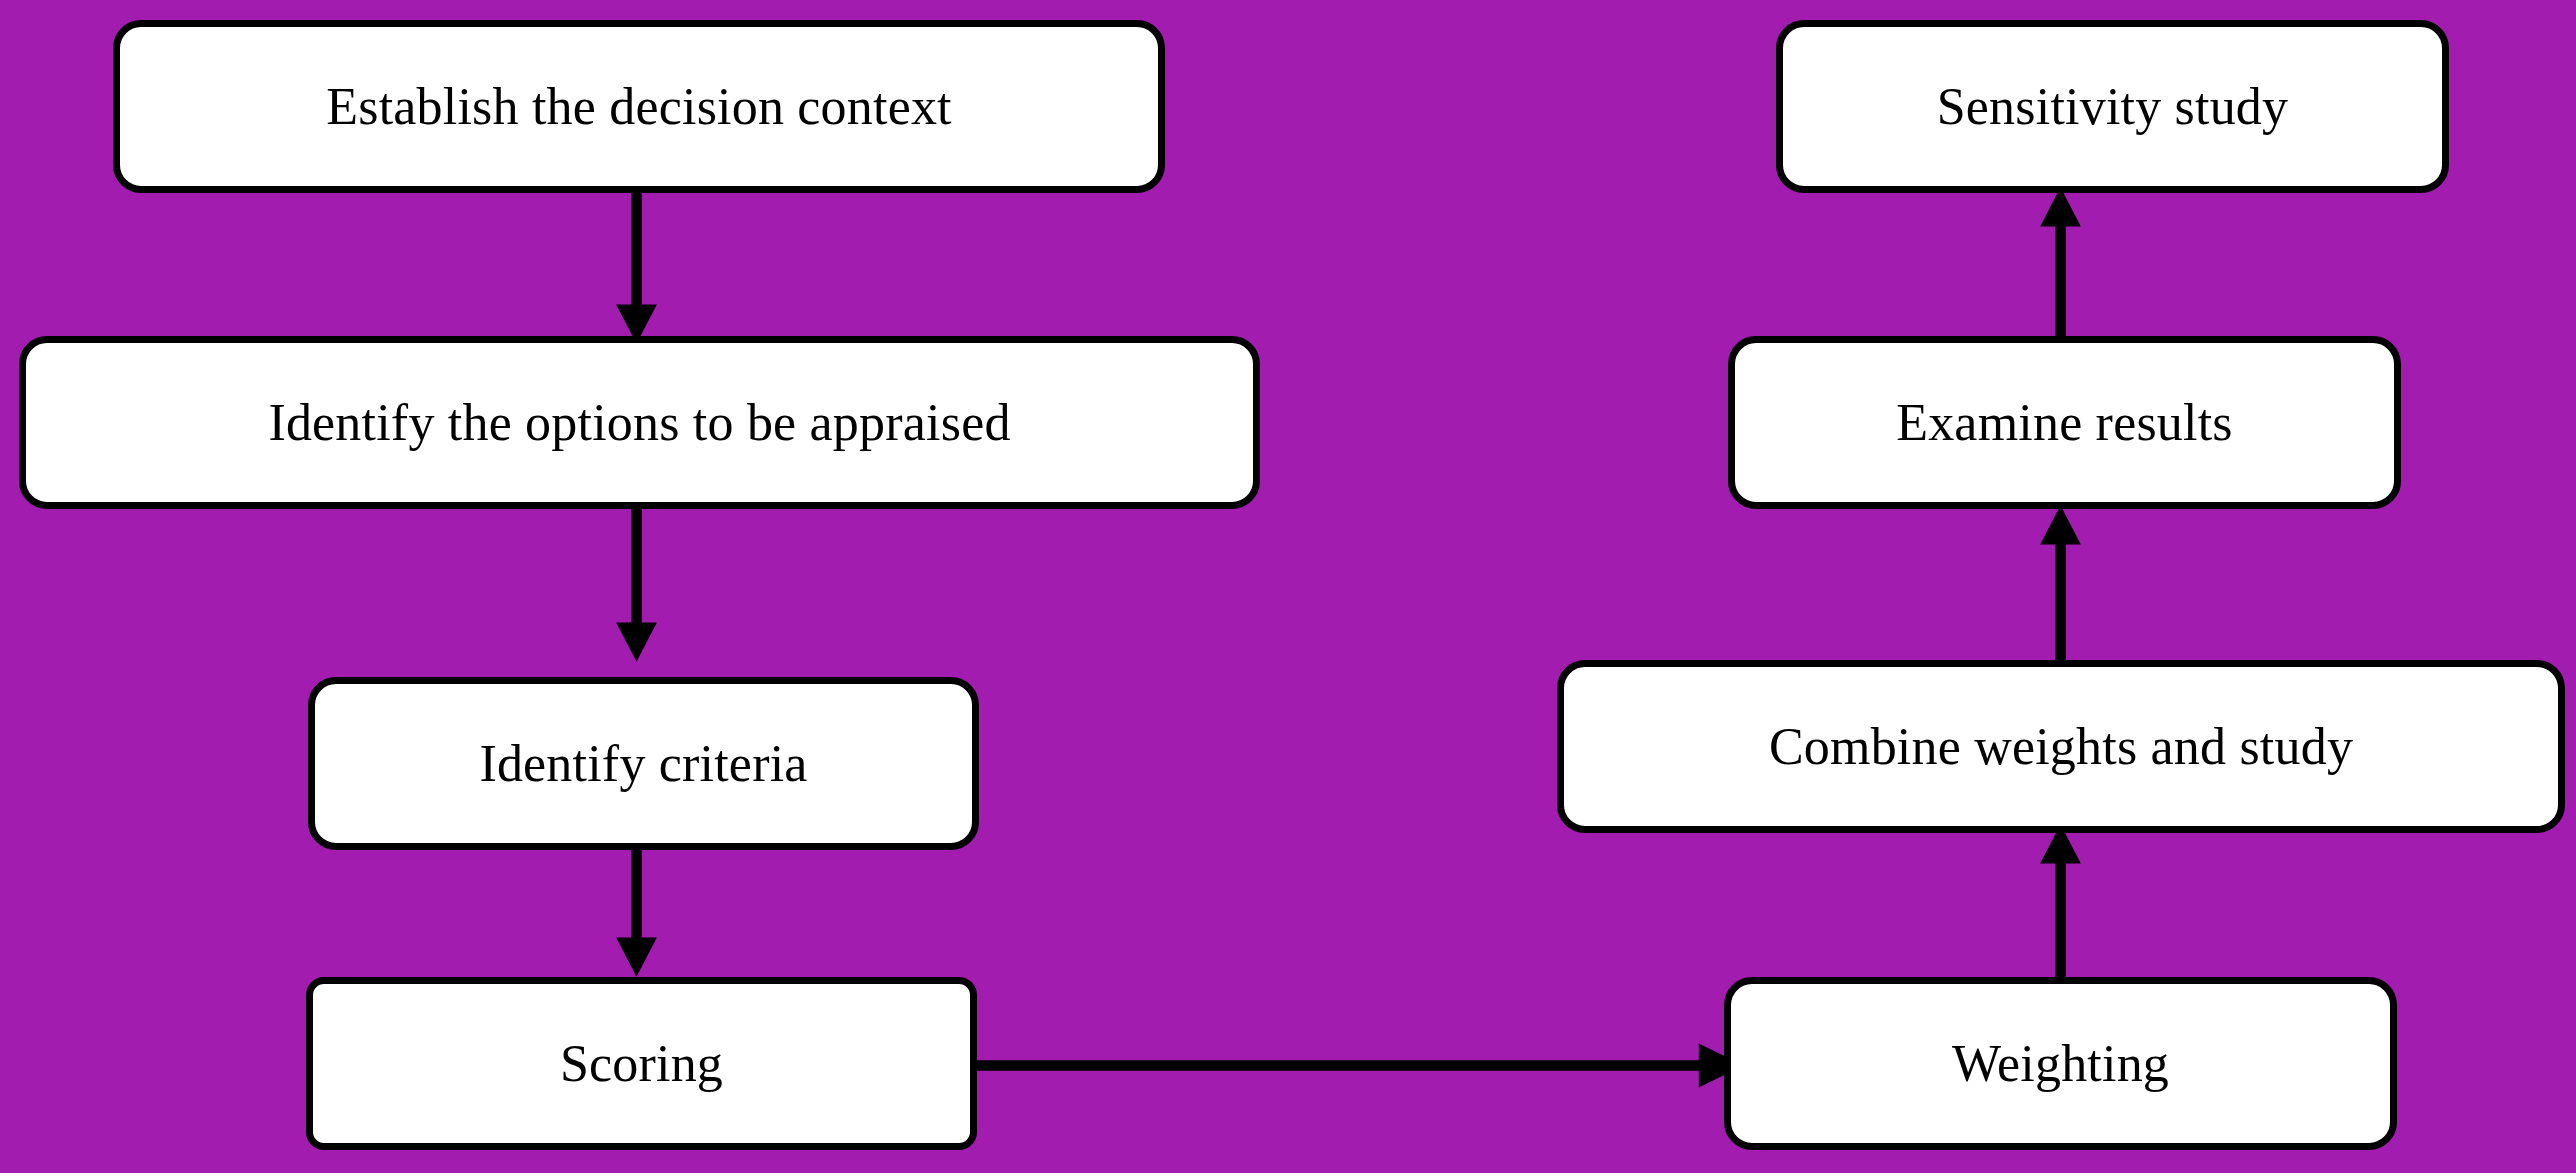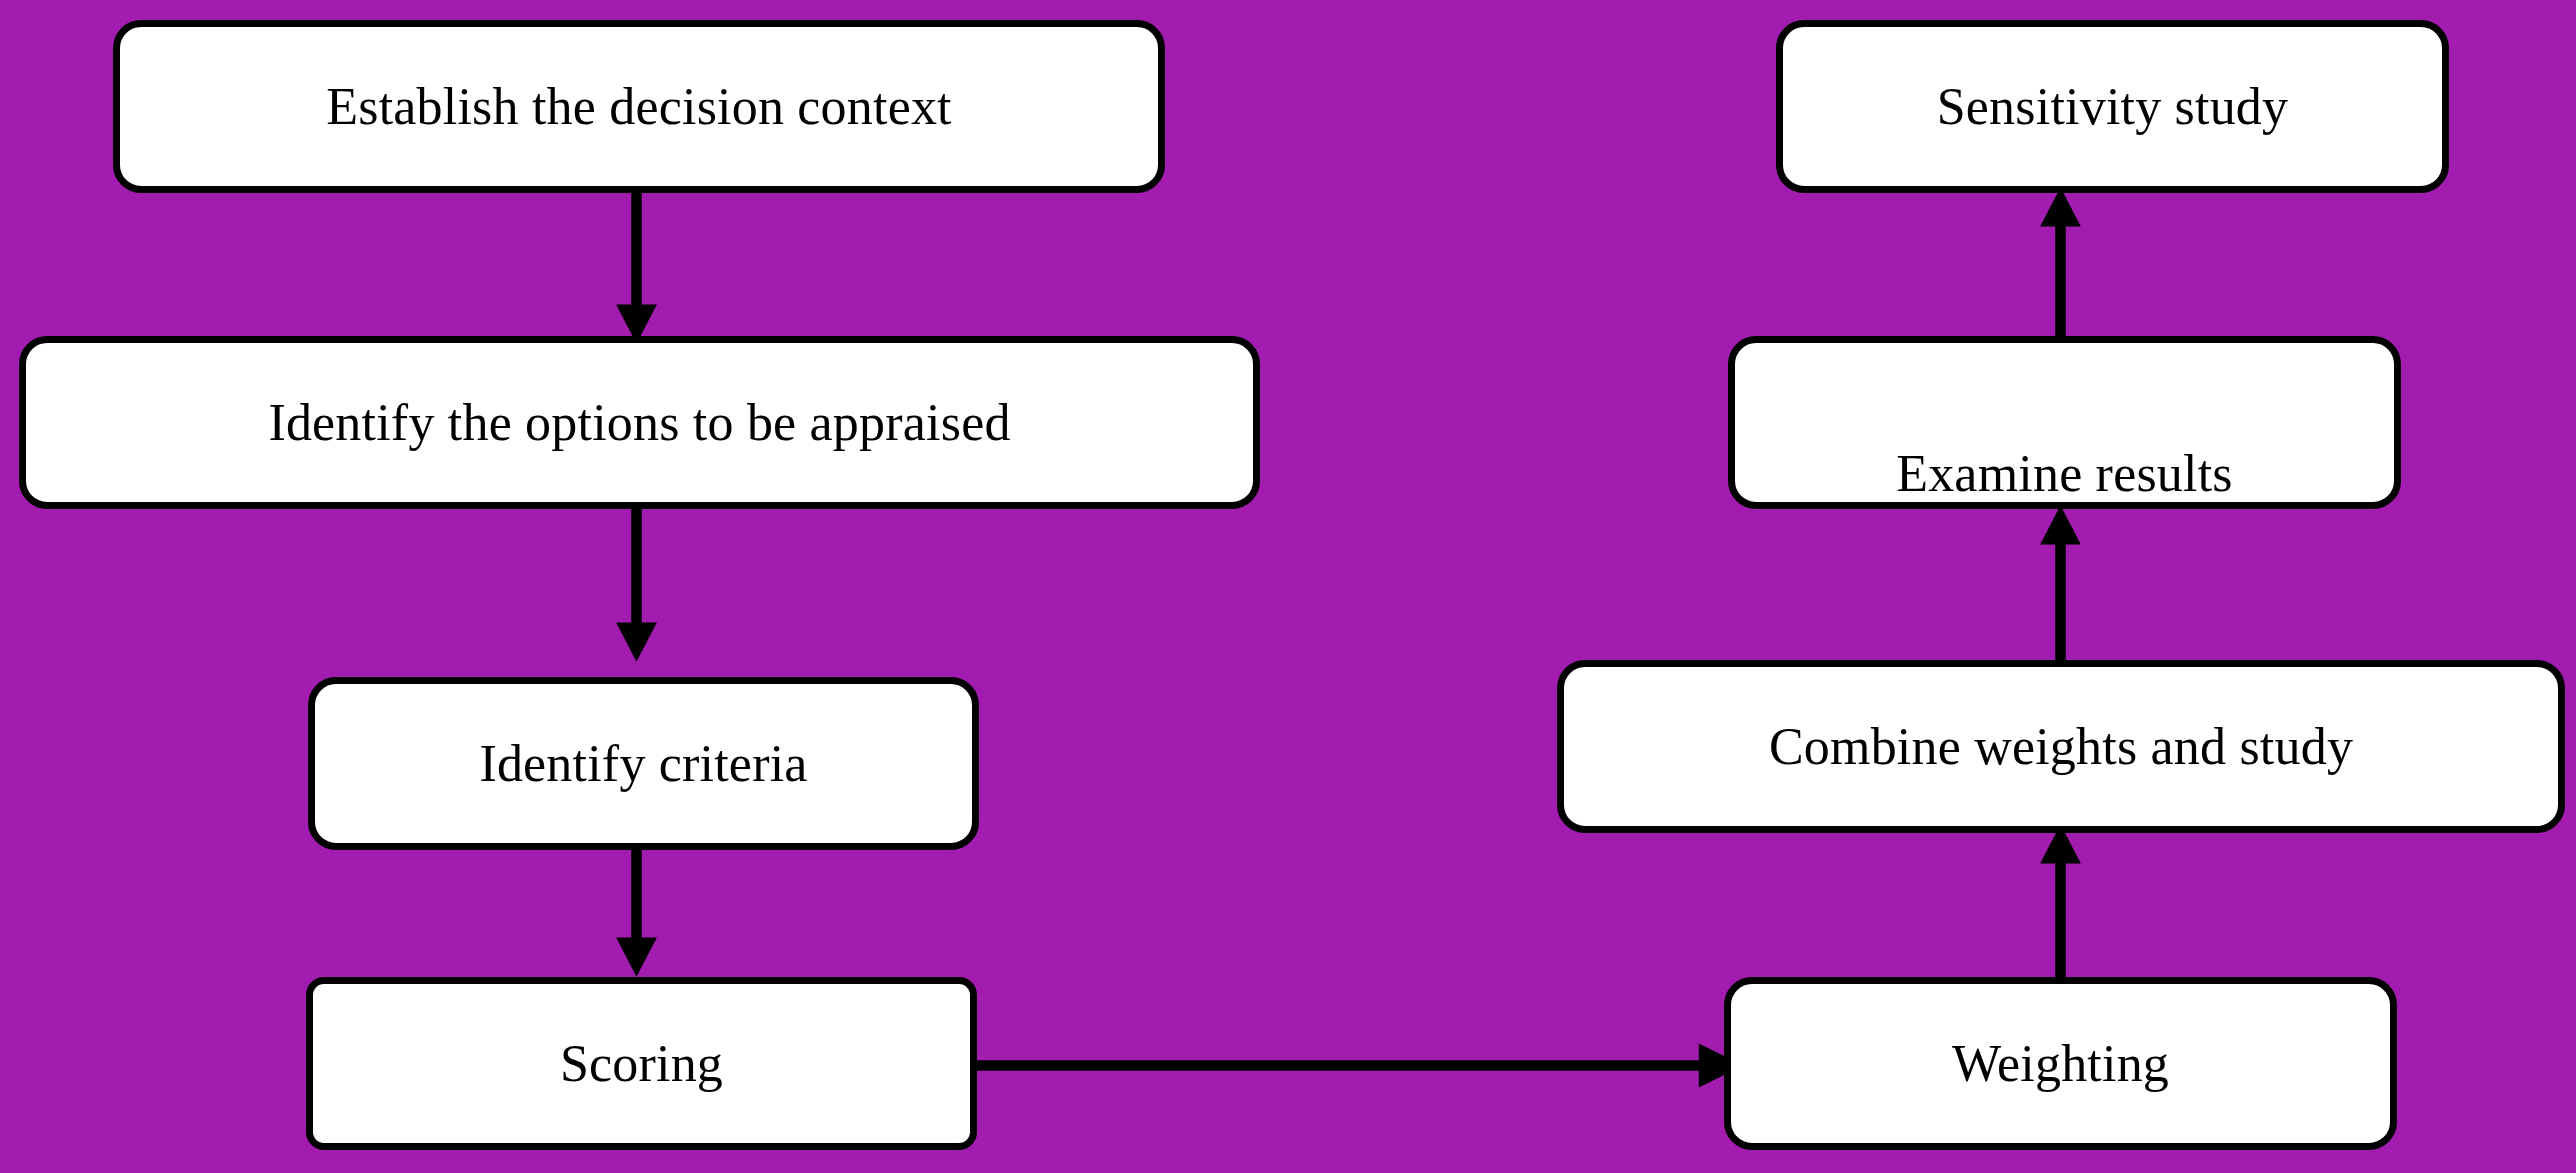--- a/index.html
+++ b/index.html
@@ -114,21 +114,21 @@
   </div>
 
   <div class="node" style="left:1724px; top:977px; width:673px; height:173px;justify-content:center;">
     <span class="node-label">Weighting</span>
   </div>
 
   <div class="node" style="left:1557px; top:660px; width:1008px; height:173px;">
     <span class="node-label">Combine weights and study</span>
   </div>
 
-  <div class="node" style="left:1728px; top:336px; width:673px; height:173px;align-items:flex-end;">
+  <div class="node" style="left:1728px; top:336px; width:673px; height:173px;">
     <span class="node-label">Examine results</span>
   </div>
 
   <div class="node" style="left:1728px; top:20.4px; width:673px; height:173px;margin-left:48px;">
     <span class="node-label">Sensitivity study</span>
   </div>
 
 </div>
 
 

